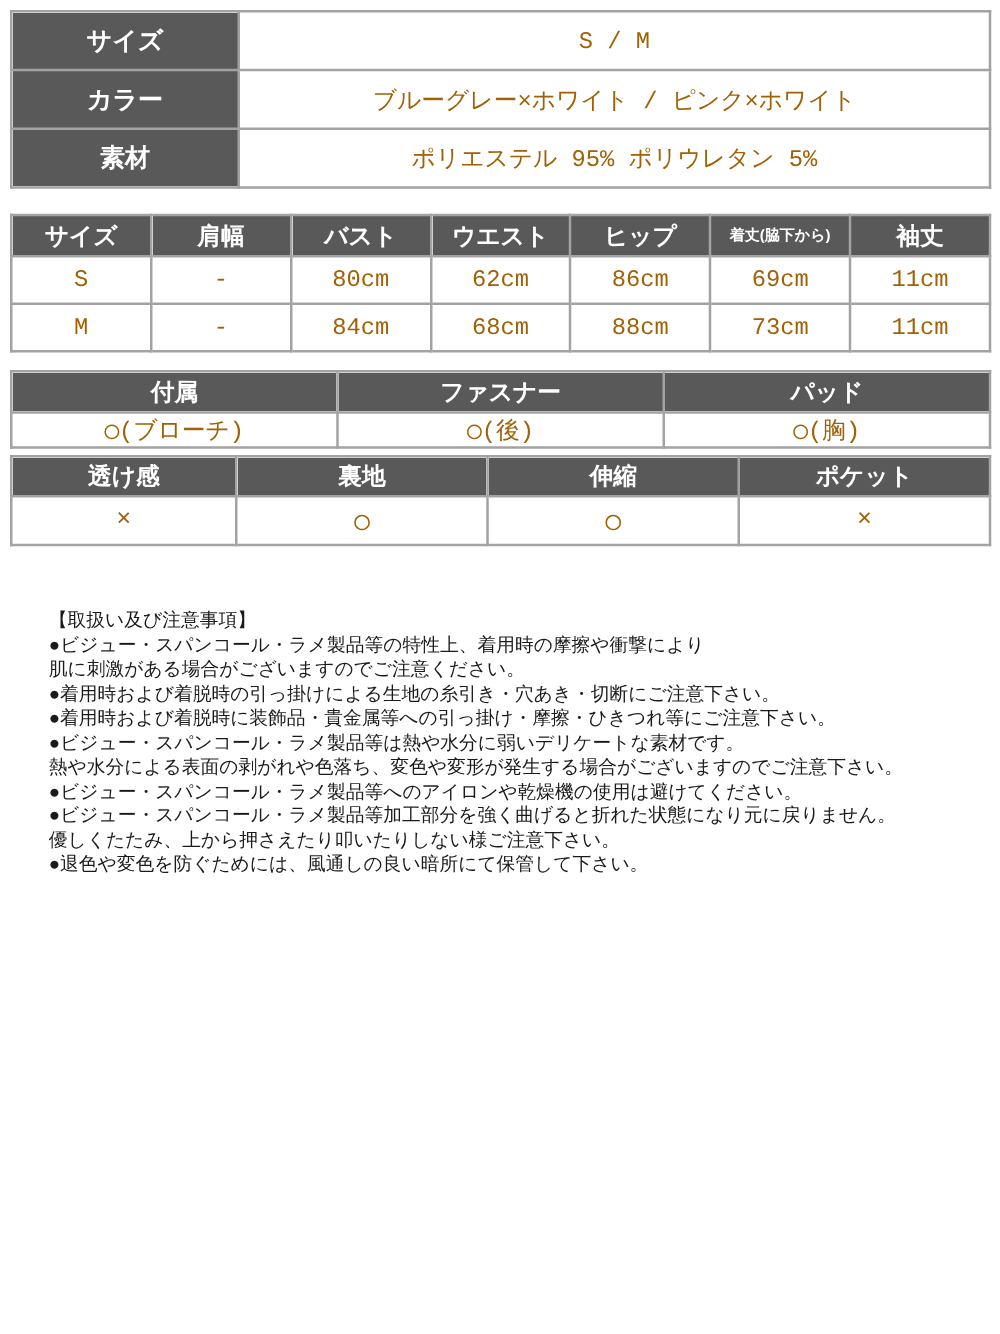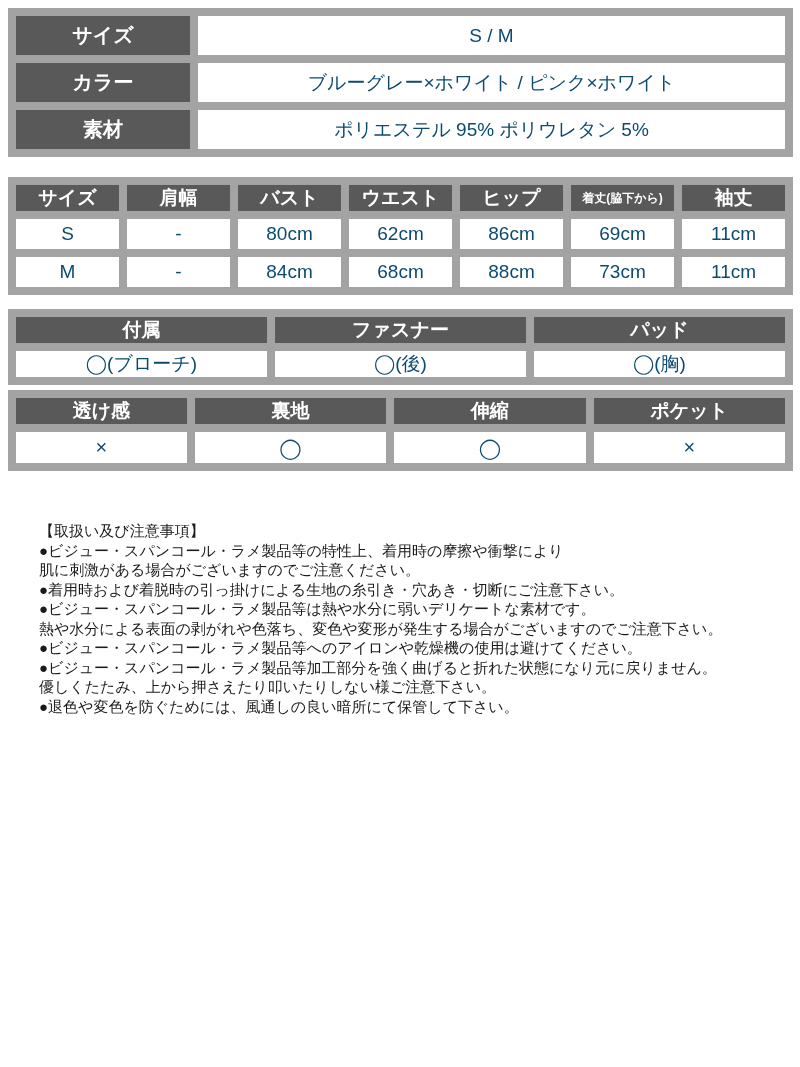--- a/index.html
+++ b/index.html
@@ -13,35 +13,35 @@
   }
   .page { padding: 8px 7px 0 8px; }
 
   table {
     border-collapse: collapse;
     table-layout: fixed;
     width: 785px;
     background: #ffffff;
   }
   th, td {
-    border: 8px solid #a3a3a3;
+    border: 2px solid #a3a3a3;
     text-align: center;
     vertical-align: middle;
     padding: 0 5px;
     overflow: hidden;
     white-space: nowrap;
     margin-top: 10px;
   }
   th {
     background: #595959;
     color: #ffffff;
     font-weight: bold;
     font-size: 19px;
   }
-  td { font-size: 19px; color: #0c4a6e; }
+  td { font-size: 19px; color: #a16207; font-family: Liberation Mono, monospace; }
 
   
   .t1 th { width: 182px; height: 47px; font-size: 20px; }
   .t1 td { height: 47px; }
 
   
   .t2 { margin-top: 20px; }
   .t2 th { height: 33px; }
   .t2 th.sm { font-size: 12px; }
   .t2 td { height: 38px; }
@@ -156,20 +156,21 @@
       <td>×</td>
     </tr>
   </tbody>
     </table>
 
   <div class="notes">
     <div class="line">【取扱い及び注意事項】</div>
     <div class="line">●ビジュー・スパンコール・ラメ製品等の特性上、着用時の摩擦や衝撃により</div>
     <div class="line">肌に刺激がある場合がございますのでご注意ください。</div>
     <div class="line">●着用時および着脱時の引っ掛けによる生地の糸引き・穴あき・切断にご注意下さい。</div>
+    <div class="line">●着用時および着脱時に装飾品・貴金属等への引っ掛け・摩擦・ひきつれ等にご注意下さい。</div>
     <div class="line">●ビジュー・スパンコール・ラメ製品等は熱や水分に弱いデリケートな素材です。</div>
     <div class="line">熱や水分による表面の剥がれや色落ち、変色や変形が発生する場合がございますのでご注意下さい。</div>
     <div class="line">●ビジュー・スパンコール・ラメ製品等へのアイロンや乾燥機の使用は避けてください。</div>
     <div class="line">●ビジュー・スパンコール・ラメ製品等加工部分を強く曲げると折れた状態になり元に戻りません。</div>
     <div class="line">優しくたたみ、上から押さえたり叩いたりしない様ご注意下さい。</div>
     <div class="line">●退色や変色を防ぐためには、風通しの良い暗所にて保管して下さい。</div>
   </div>
 
 </div>
 

